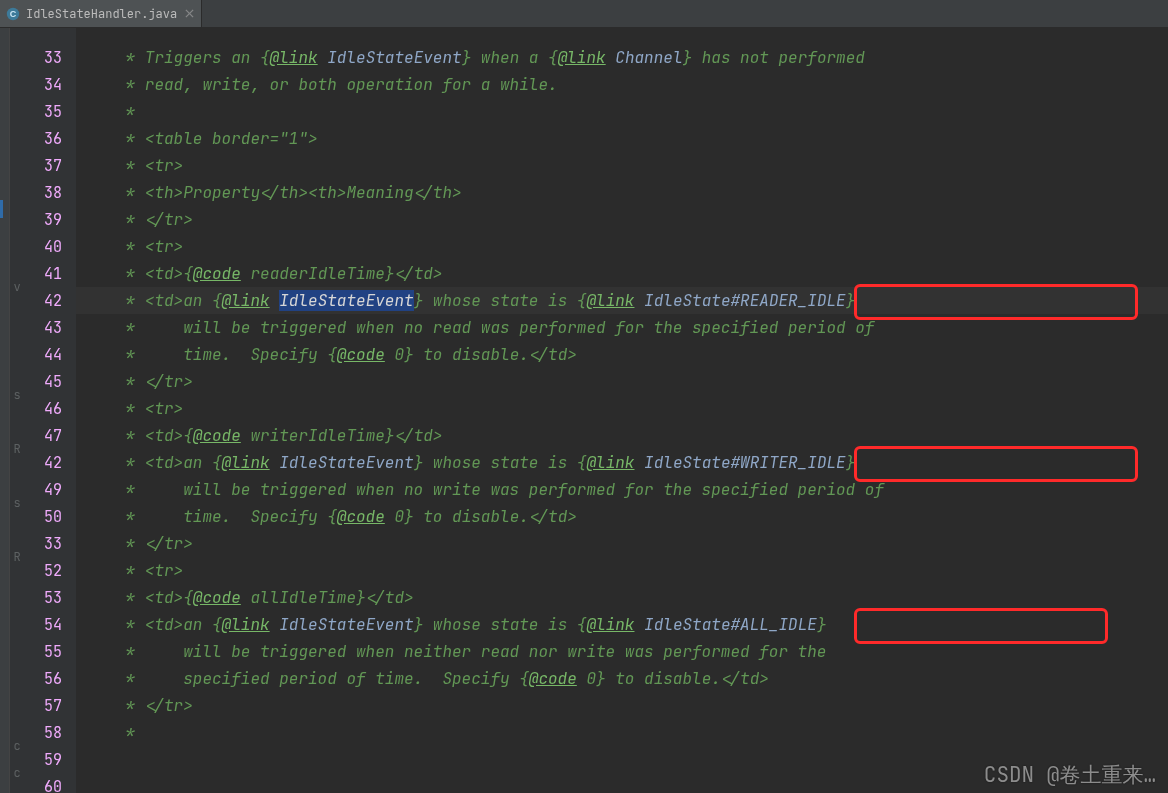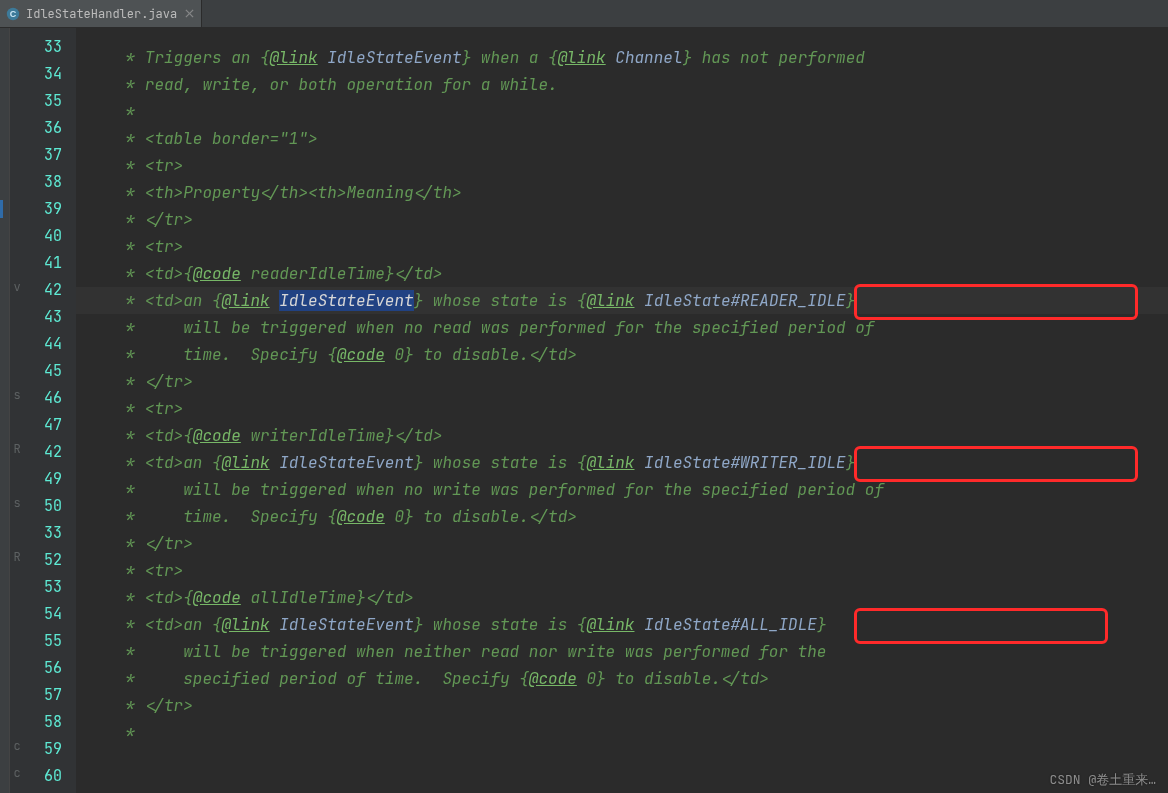--- a/index.html
+++ b/index.html
@@ -46,24 +46,24 @@
     background:#313335;
     color:#5d6162;
     font-size:12px;
     font-style:normal;
     padding-top:3px;
   }
   .gutter-letters div { height:27px; line-height:27px; text-align:center; }
   .gutter {
     width: 52px;
     background: #313335;
-    color:#5eead4;
+    color:#f0abfc;
     font-size:15px;
     text-align:right;
-    padding-top:6px;
+    padding-top:17px;
     font-style:normal;
   }
   .gutter div { height:27px; line-height:27px; padding-right:14px; }
   .code {
     flex:1;
     padding-top:16px;
     position:relative;
   }
   .code-line {
     height:27px;
@@ -82,21 +82,21 @@
     position:absolute;
     border:3px solid #ff2a2a;
     border-radius:6px;
     pointer-events:none;
   }
   .watermark {
     position:absolute;
     right:12px; bottom:4px;
     color:#dcdcdc;
     opacity:.55;
-    font-size:13px;
+    font-size:21px;
     font-style:normal;
     text-shadow:0 0 2px #000;
   }
 </style>
 </head>
 <body>
 
 <div class="tabbar">
   <div class="tab">
     <span class="file-icon">

